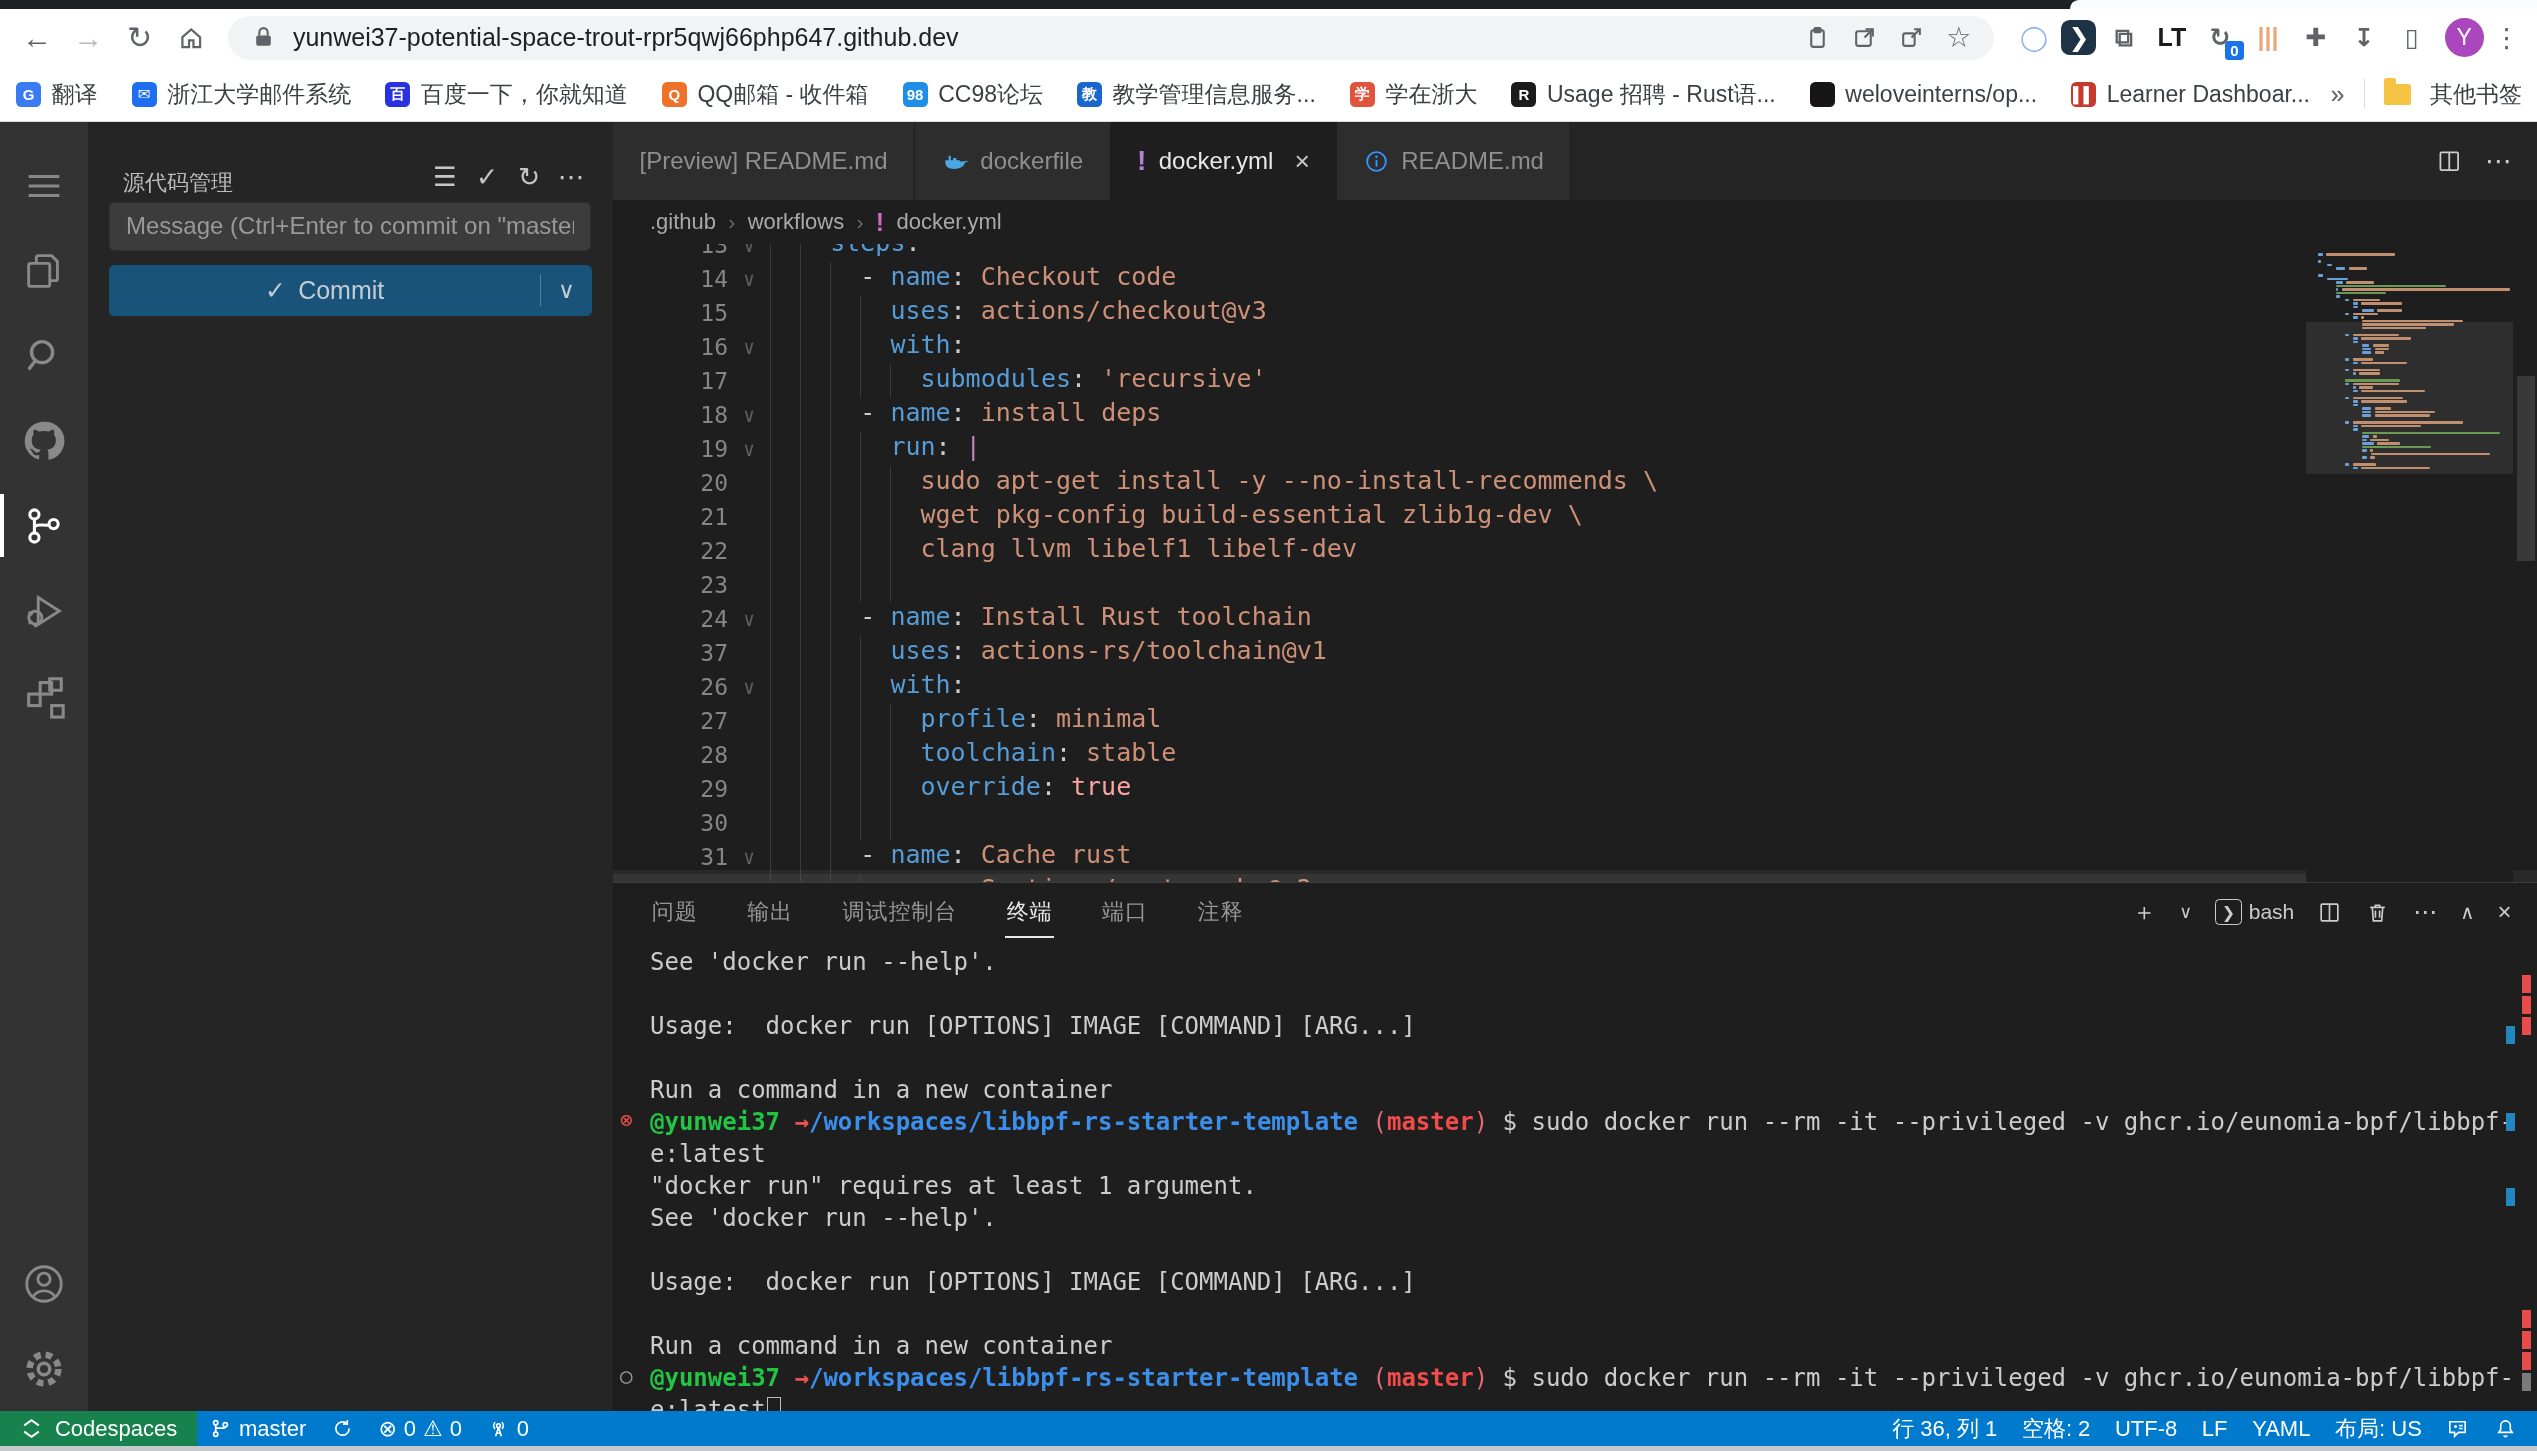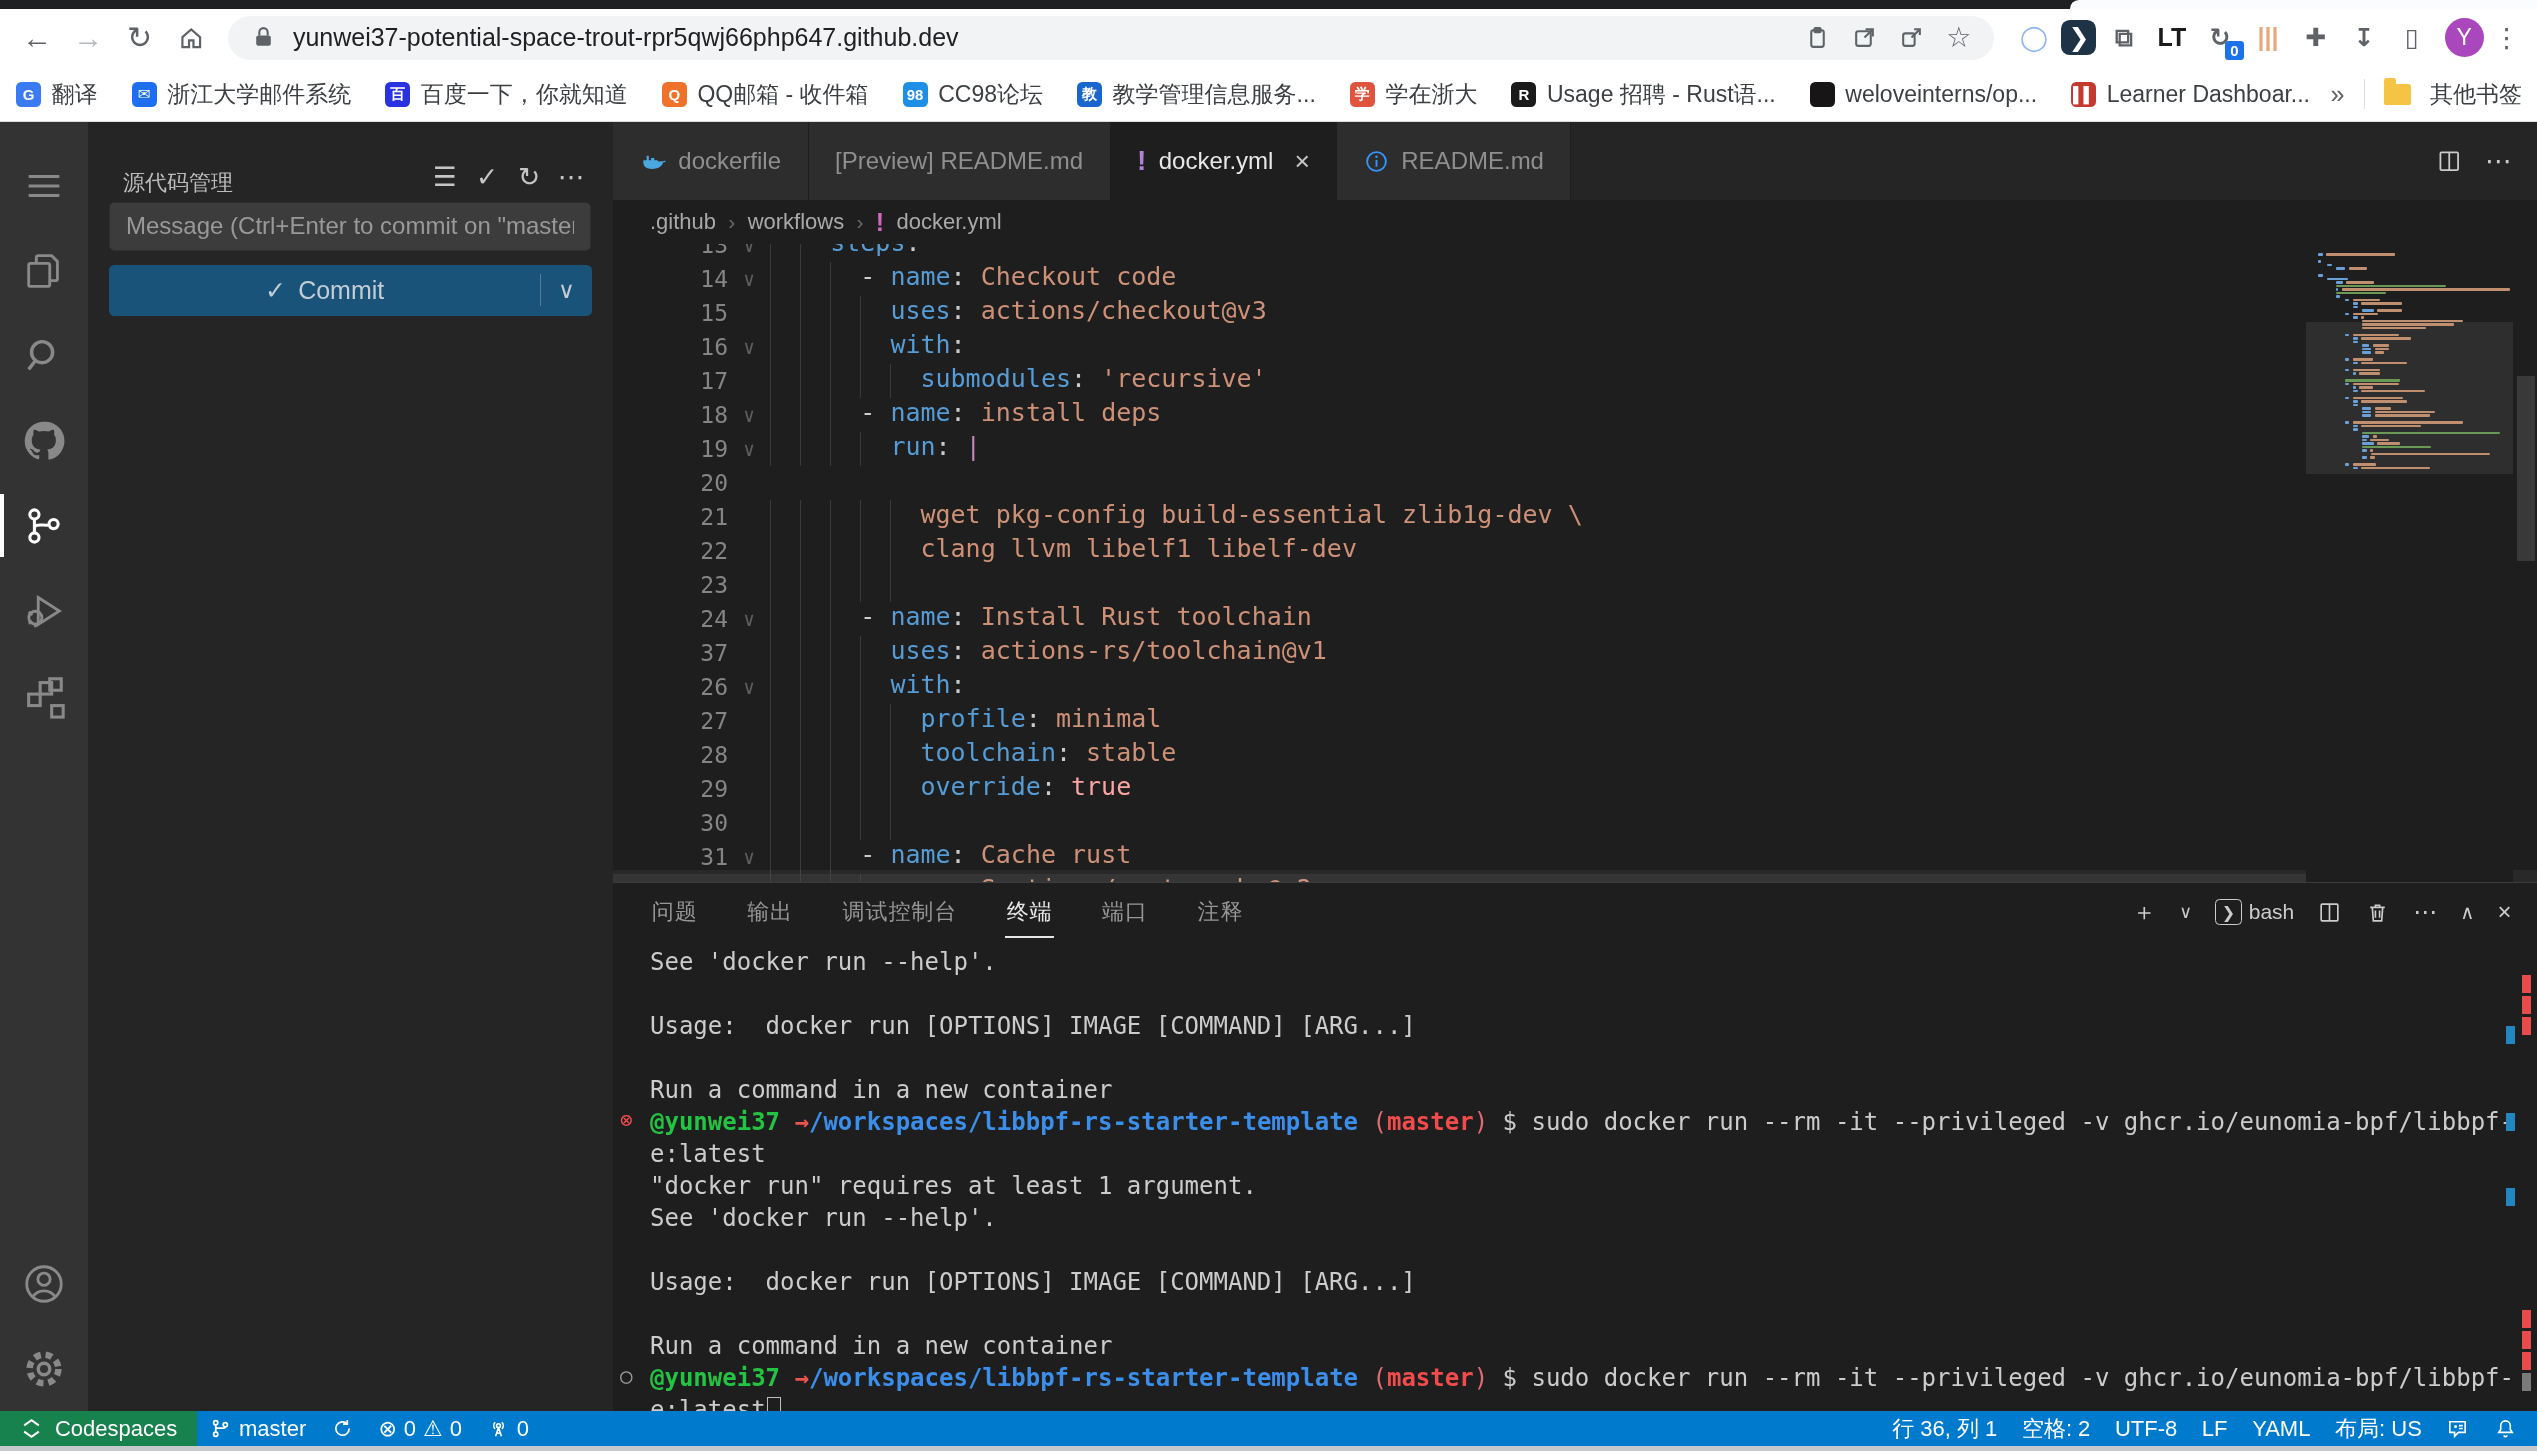--- a/index.html
+++ b/index.html
@@ -324,29 +324,29 @@
         </span>
         <span class="sep"></span>
         <span class="dd">∨</span>
       </div>
     </div>
 
     <div id="main-col">
       <div id="tabbar">
         <div id="tabs-host" style="display:flex;">
             <div class="tab">
+              <span class="tab-label">[Preview] README.md</span>
+            </div>
+            <div class="tab">
               <span class="tab-ico">
                 <svg viewBox="0 0 24 24" width="26.5" height="26.5" fill="#4aa8e0">
                   <path d="M3 13 h13 v-2 h-3 v-2 h-3 v2 h-2 V7 h-2 v4 H3 Z M3 13 c0 4 3 6 8 6 s9-2 10-6 c.8.2 2-.2 2.4-1.2 -.8-.4-1.8-.3-2.4.2 Z"></path>
                 </svg>
               </span>
               <span class="tab-label">dockerfile</span>
-            </div>
-            <div class="tab">
-              <span class="tab-label">[Preview] README.md</span>
             </div>
             <div class="tab active">
               <span class="tab-ico"><span class="yml-warn">!</span></span>
               <span class="tab-label">docker.yml</span>
               <span class="close">×</span>
             </div>
             <div class="tab">
               <span class="tab-ico">
                 <svg viewBox="0 0 24 24" width="25" height="25" fill="none" stroke="#3794ff" stroke-width="1.8">
                   <circle cx="12" cy="12" r="9"></circle>
@@ -408,20 +408,21 @@
               <span class="code-text"><span class="ind"></span><span class="ind"></span><span class="ind"></span><span class="tk-p">- </span><span class="tk-k">name</span><span class="tk-p">:</span><span class="tk-v"> install deps</span></span>
             </div>
             <div class="code-line">
               <span class="ln">19</span>
               <span class="fold">∨</span>
               <span class="code-text"><span class="ind"></span><span class="ind"></span><span class="ind"></span><span class="ind"></span><span class="tk-k">run</span><span class="tk-p">:</span><span class="tk-p"> </span><span class="tk-kw">|</span></span>
             </div>
             <div class="code-line">
               <span class="ln">20</span>
               <span class="fold"></span>
+              <span class="code-text"><span class="ind"></span><span class="ind"></span><span class="ind"></span><span class="ind"></span><span class="ind"></span><span class="tk-v">sudo apt-get install -y --no-install-recommends \</span></span>
             </div>
             <div class="code-line">
               <span class="ln">21</span>
               <span class="fold"></span>
               <span class="code-text"><span class="ind"></span><span class="ind"></span><span class="ind"></span><span class="ind"></span><span class="ind"></span><span class="tk-v">wget pkg-config build-essential zlib1g-dev \</span></span>
             </div>
             <div class="code-line">
               <span class="ln">22</span>
               <span class="fold"></span>
               <span class="code-text"><span class="ind"></span><span class="ind"></span><span class="ind"></span><span class="ind"></span><span class="ind"></span><span class="tk-v">clang llvm libelf1 libelf-dev</span></span>

